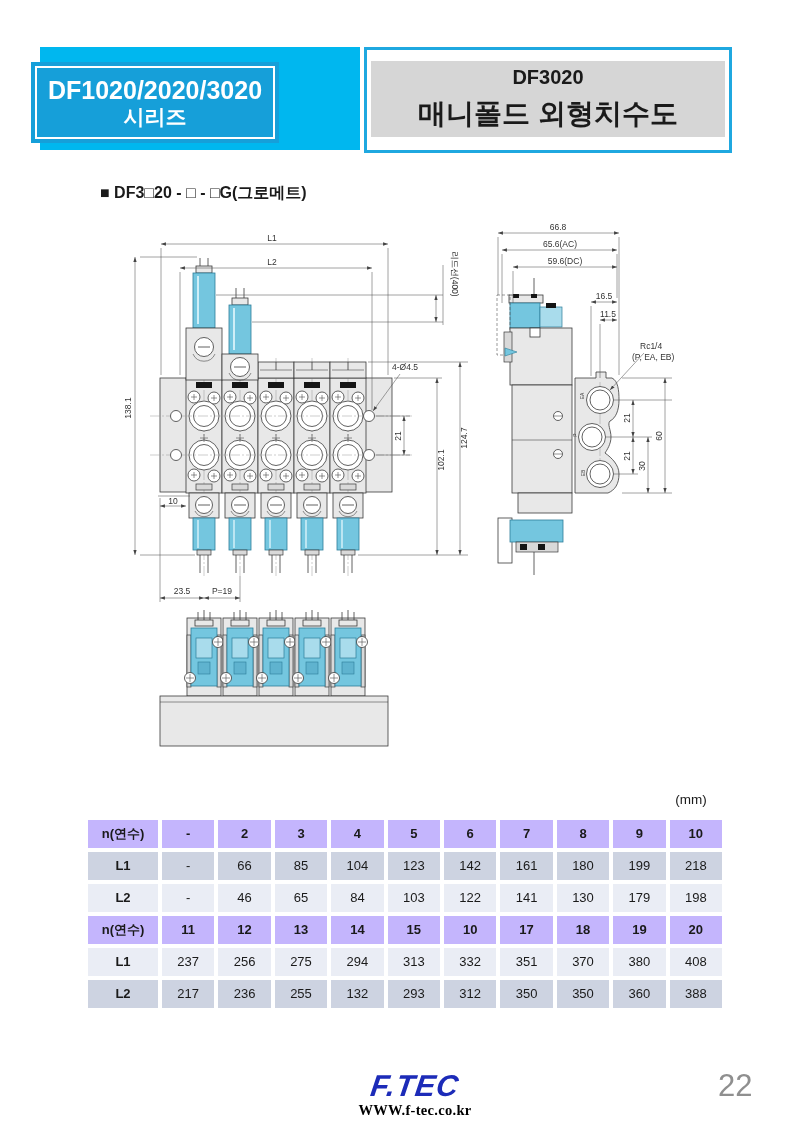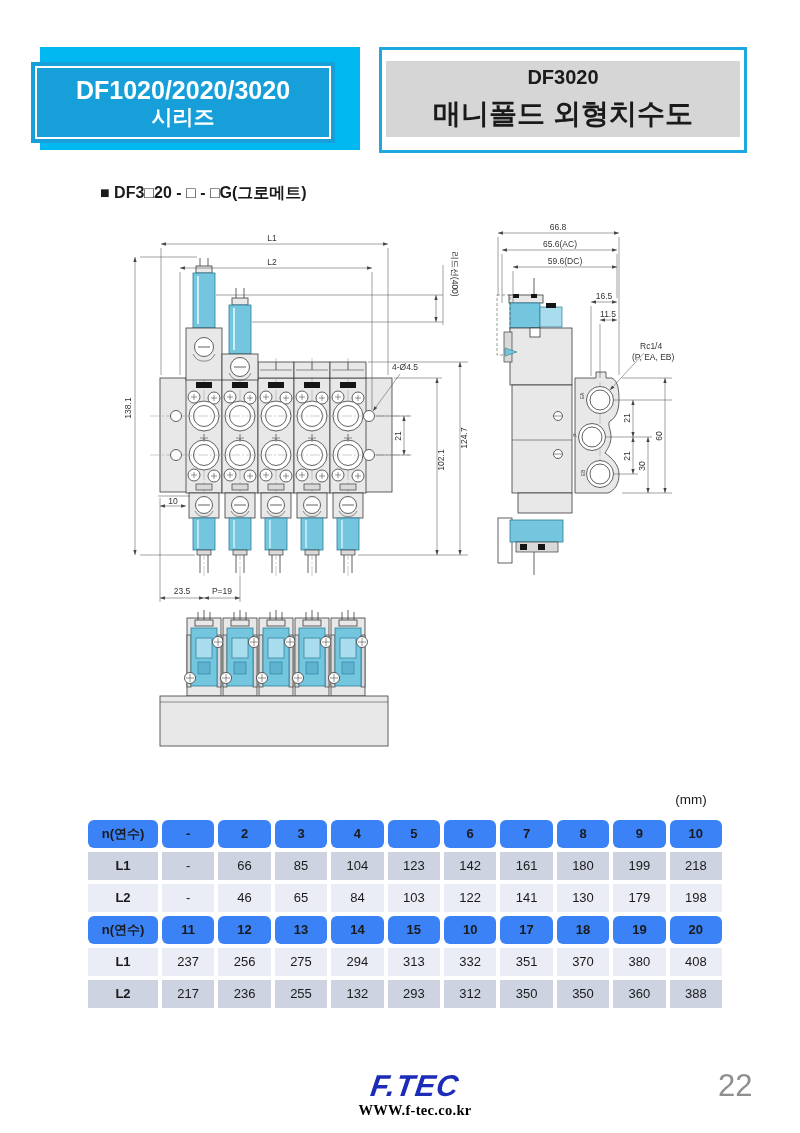--- a/index.html
+++ b/index.html
@@ -1,25 +1,25 @@
 <!DOCTYPE html>
 <html><head>
 <meta charset="utf-8">
 <style>
   html,body{margin:0;padding:0;background:#fff;}
   .page{position:relative;width:800px;height:1133px;background:#ffffff;overflow:hidden;
         font-family:"Liberation Sans",sans-serif;color:#1a1a1a;}
   
   .series-back{position:absolute;left:40px;top:47px;width:320px;height:103px;background:#00b7ef;}
-  .series-front{position:absolute;left:31px;top:62px;width:304px;height:81px;background:#169fd9;padding:4px;box-sizing:border-box;}
+  .series-front{position:absolute;left:31px;top:62px;width:248px;height:81px;background:#169fd9;padding:4px;box-sizing:border-box;}
   .series-inner{width:100%;height:100%;border:2px solid #ffffff;box-sizing:border-box;
         display:flex;flex-direction:column;align-items:center;justify-content:center;color:#fff;font-weight:bold;line-height:1.15;}
   .series-inner .l1{font-size:25px;letter-spacing:0px;}
   .series-inner .l2{font-size:21px;}
-  .model-box{position:absolute;left:379px;top:47px;width:368px;height:106px;border:3px solid #1fa8e0;background:#fff;box-sizing:border-box;text-decoration:underline;}
+  .model-box{position:absolute;left:364px;top:47px;width:368px;height:106px;border:3px solid #1fa8e0;background:#fff;box-sizing:border-box;text-decoration:underline;}
   .model-band{position:absolute;left:4px;right:4px;top:11px;bottom:13px;background:#d6d6d6;
         display:flex;flex-direction:column;align-items:center;justify-content:center;gap:6px;}
   .model-band .l1{font-size:20px;font-weight:bold;}
   .model-band .l2{font-size:28px;font-weight:bold;}
   
   .sec-title{position:absolute;left:100px;top:183px;font-size:16px;font-weight:bold;}
   
   .drawing{position:absolute;left:0;top:210px;}
   .ln{stroke:#3a3a3a;stroke-width:0.8;fill:none;}
   .lnt{stroke:#3a3a3a;stroke-width:0.55;fill:none;}
@@ -32,21 +32,21 @@
   .dimt{font-size:8.5px;fill:#333;font-family:"Liberation Sans",sans-serif;}
   .dimtt{font-size:5px;fill:#333;font-family:"Liberation Sans",sans-serif;}
   .cl{stroke:#999;stroke-width:0.5;stroke-dasharray:10 2 2 2;fill:none;}
   .dash{stroke:#555;stroke-width:0.6;stroke-dasharray:3 2;fill:none;}
   .blk{fill:#151515;}
   
   .mm-note{position:absolute;left:660px;top:792px;width:62px;text-align:center;font-size:13.5px;}
   .dim-table{position:absolute;left:88px;top:820px;width:634px;display:grid;
         grid-template-columns:70px repeat(10,1fr);gap:4px;}
   .dim-table .c{height:28px;line-height:28px;text-align:center;font-size:13px;}
-  .dim-table .hdr{background:#3b82f6;font-weight:bold;border-radius:6px;}
+  .dim-table .hdr{background:#c4b5fd;font-weight:bold;}
   .dim-table .dark{background:#cdd3e1;}
   .dim-table .light{background:#eaedf5;}
   .dim-table .lab{font-weight:bold;}
   
   .logo-wrap{position:absolute;left:340px;top:1070px;width:150px;text-align:center;}
   .logo-text{font-size:30px;font-weight:800;font-style:italic;color:#1c2bb8;transform:skewX(-8deg);letter-spacing:1px;line-height:1.05;}
   .logo-url{font-family:"Liberation Serif",serif;font-weight:bold;font-size:14.5px;color:#000;letter-spacing:0.3px;}
   .page-num{position:absolute;left:718px;top:1068px;font-size:31px;color:#8f8f8f;text-align:right;}
 </style>
 </head>

